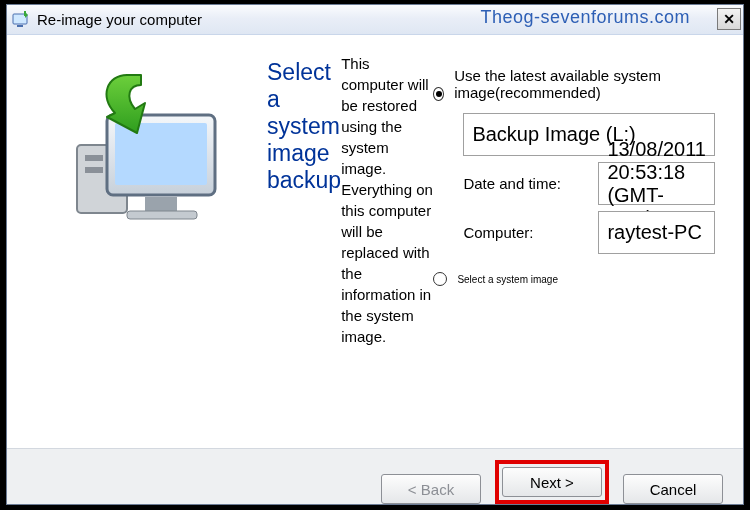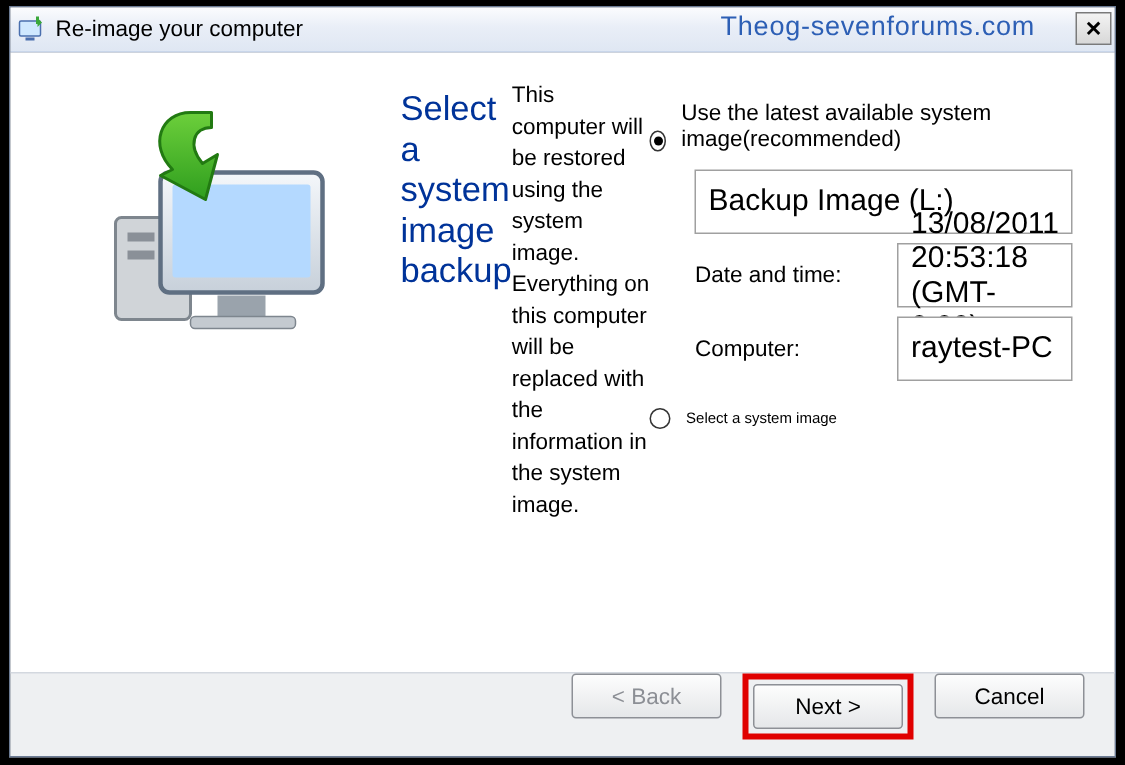--- a/index.html
+++ b/index.html
@@ -141,21 +141,21 @@
     display: flex;
     align-items: center;
     margin: 18px 0 0 0;
     font-size: 10px;
   }
   .footer {
     height: 56px;
     background: #eef0f2;
     border-top: 1px solid #d3d8df;
     display: flex;
-    align-items: flex-start;
+    align-items: flex-end;
     justify-content: flex-end;
     padding: 0 20px;
     gap: 14px;
   }
   .wiz-btn {
     width: 100px;
     height: 30px;
     background: linear-gradient(#fdfdfd,#e5e7e9);
     border: 1px solid #8d9096;
     border-radius: 3px;

